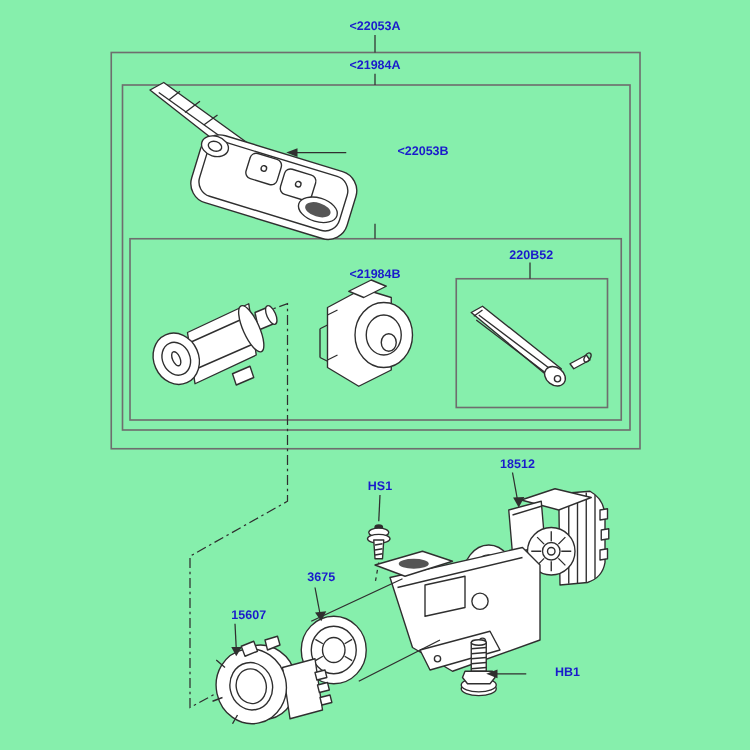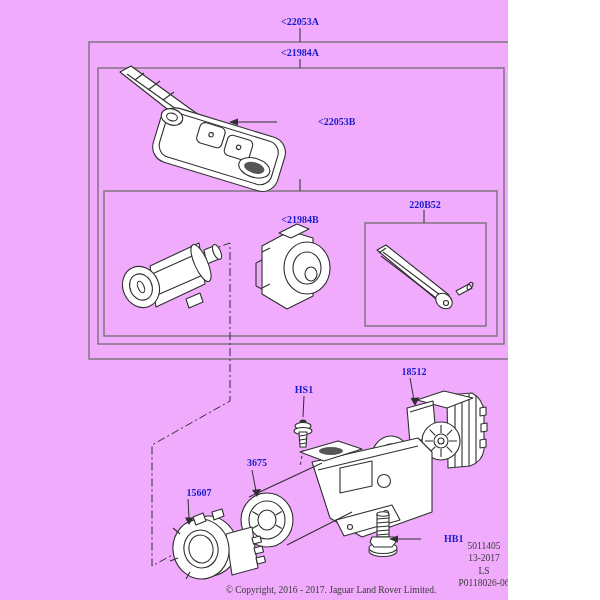--- a/index.html
+++ b/index.html
@@ -1,17 +1,17 @@
 <!DOCTYPE html>
 <html><head>
 <meta charset="utf-8">
 <style>
   html,body{margin:0;padding:0;background:#fff;}
-  .stage{position:relative;width:508px;height:600px;background:#f0abfc;overflow:hidden;
-         font-family:Liberation Serif, serif;}
+  .stage{position:relative;width:600px;height:600px;background:#86efac;overflow:hidden;
+         font-family:Liberation Sans, sans-serif;}
   .stage svg{position:absolute;left:0;top:0;}
   .callout{position:absolute;color:#1a1acc;font-weight:bold;font-size:10px;
            line-height:11px;white-space:nowrap;cursor:pointer;}
   .cc{transform:translateX(-50%);}
   .plate{position:absolute;left:438px;top:540px;width:92px;text-align:center;
          color:#3a3a3a;font-size:9.5px;line-height:12.4px;}
   .copyright{position:absolute;left:175px;top:584px;width:312px;text-align:center;
              color:#3a3a3a;font-size:9.5px;line-height:12px;}
 </style>
 </head>
@@ -170,22 +170,15 @@
   <div class="callout cc" style="left:300px;top:47px;">&lt;21984A</div>
   <div class="callout" style="left:278px;top:116px;margin-left:40px;">&lt;22053B</div>
   <div class="callout cc" style="left:300px;top:167px;margin-top:47px;">&lt;21984B</div>
   <div class="callout cc" style="left:425px;top:199px;">220B52</div>
   <div class="callout cc" style="left:414px;top:366px;">18512</div>
   <div class="callout cc" style="left:304px;top:384px;">HS1</div>
   <div class="callout cc" style="left:257px;top:457px;text-align:center;">3675</div>
   <div class="callout cc" style="left:199px;top:487px;">15607</div>
   <div class="callout" style="left:424px;top:533px;margin-left:20px;">HB1</div>
 
-  <div class="plate">
-    <div>5011405</div>
-    <div>13-2017</div>
-    <div>LS</div>
-    <div>P0118026-06</div>
-  </div>
 
-  <div class="copyright">© Copyright, 2016 - 2017. Jaguar Land Rover Limited.</div>
 
 </div>
 
 </body></html>

